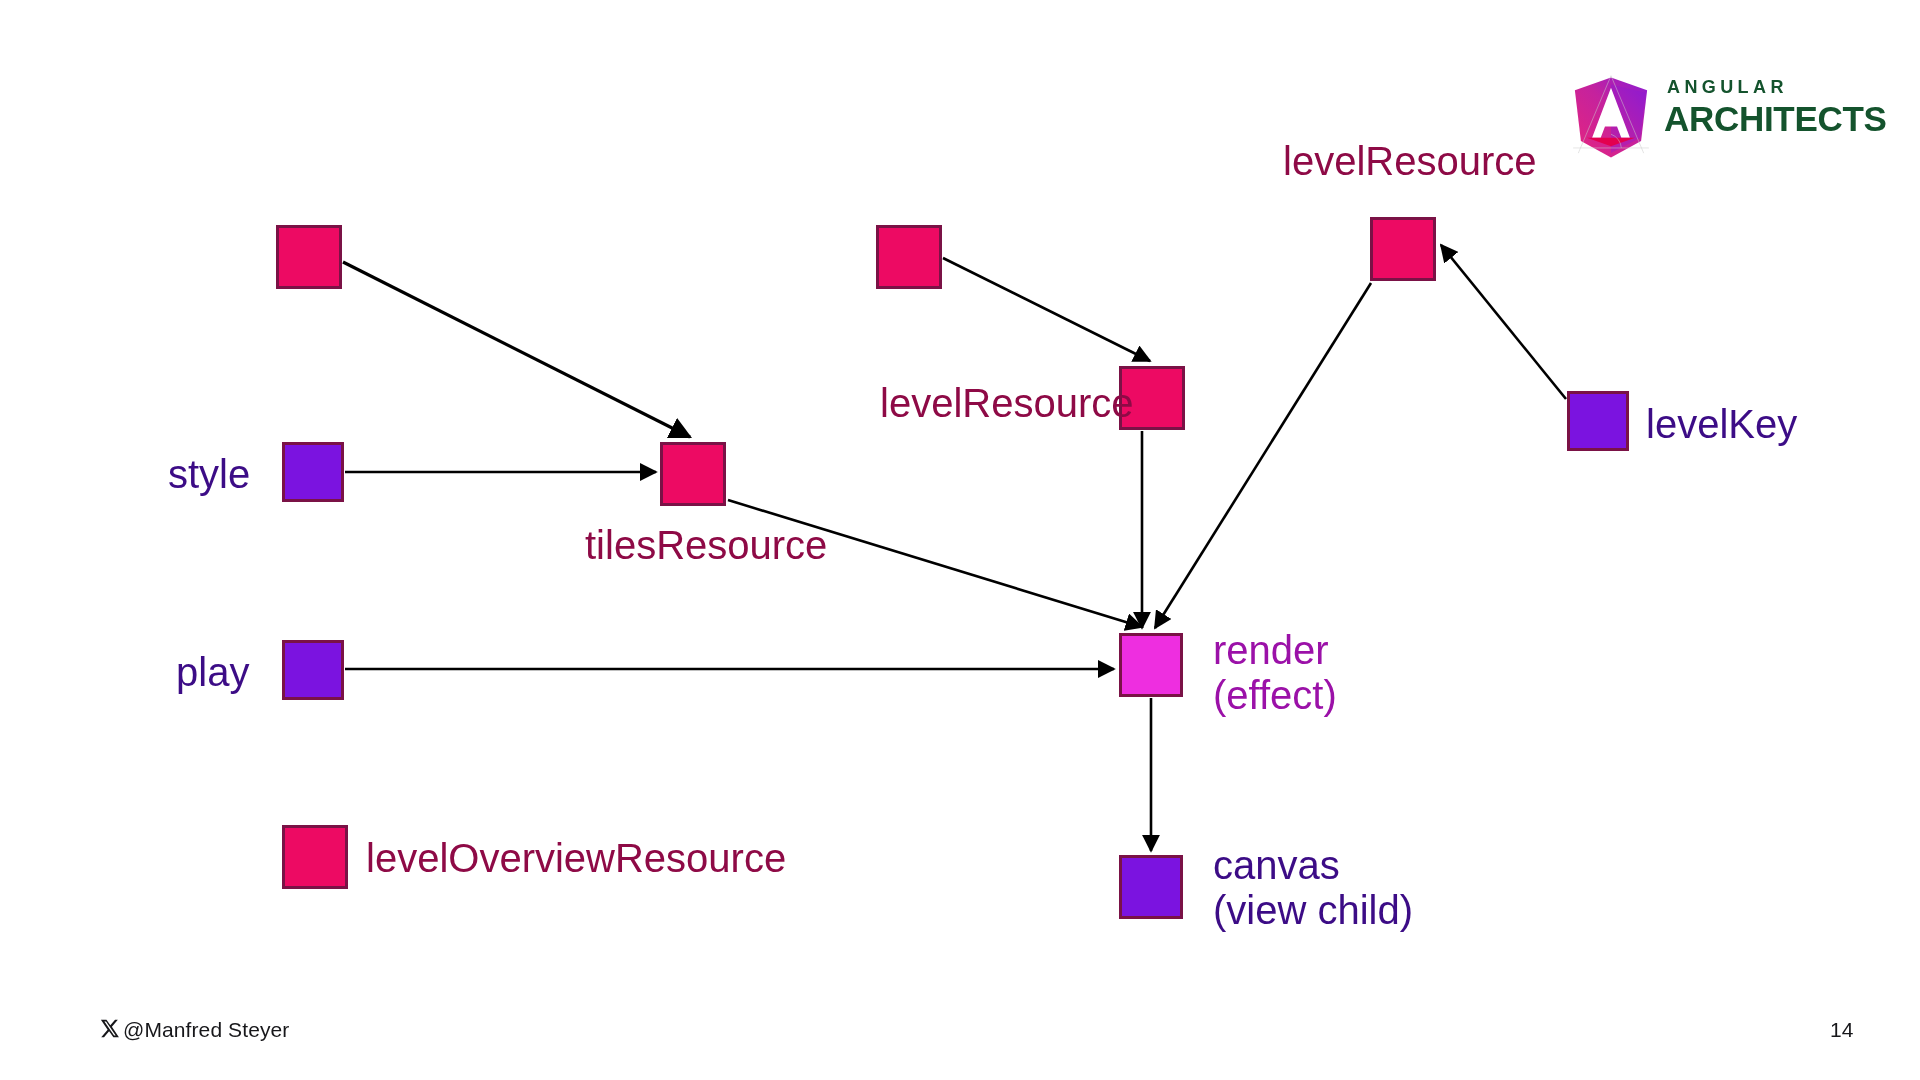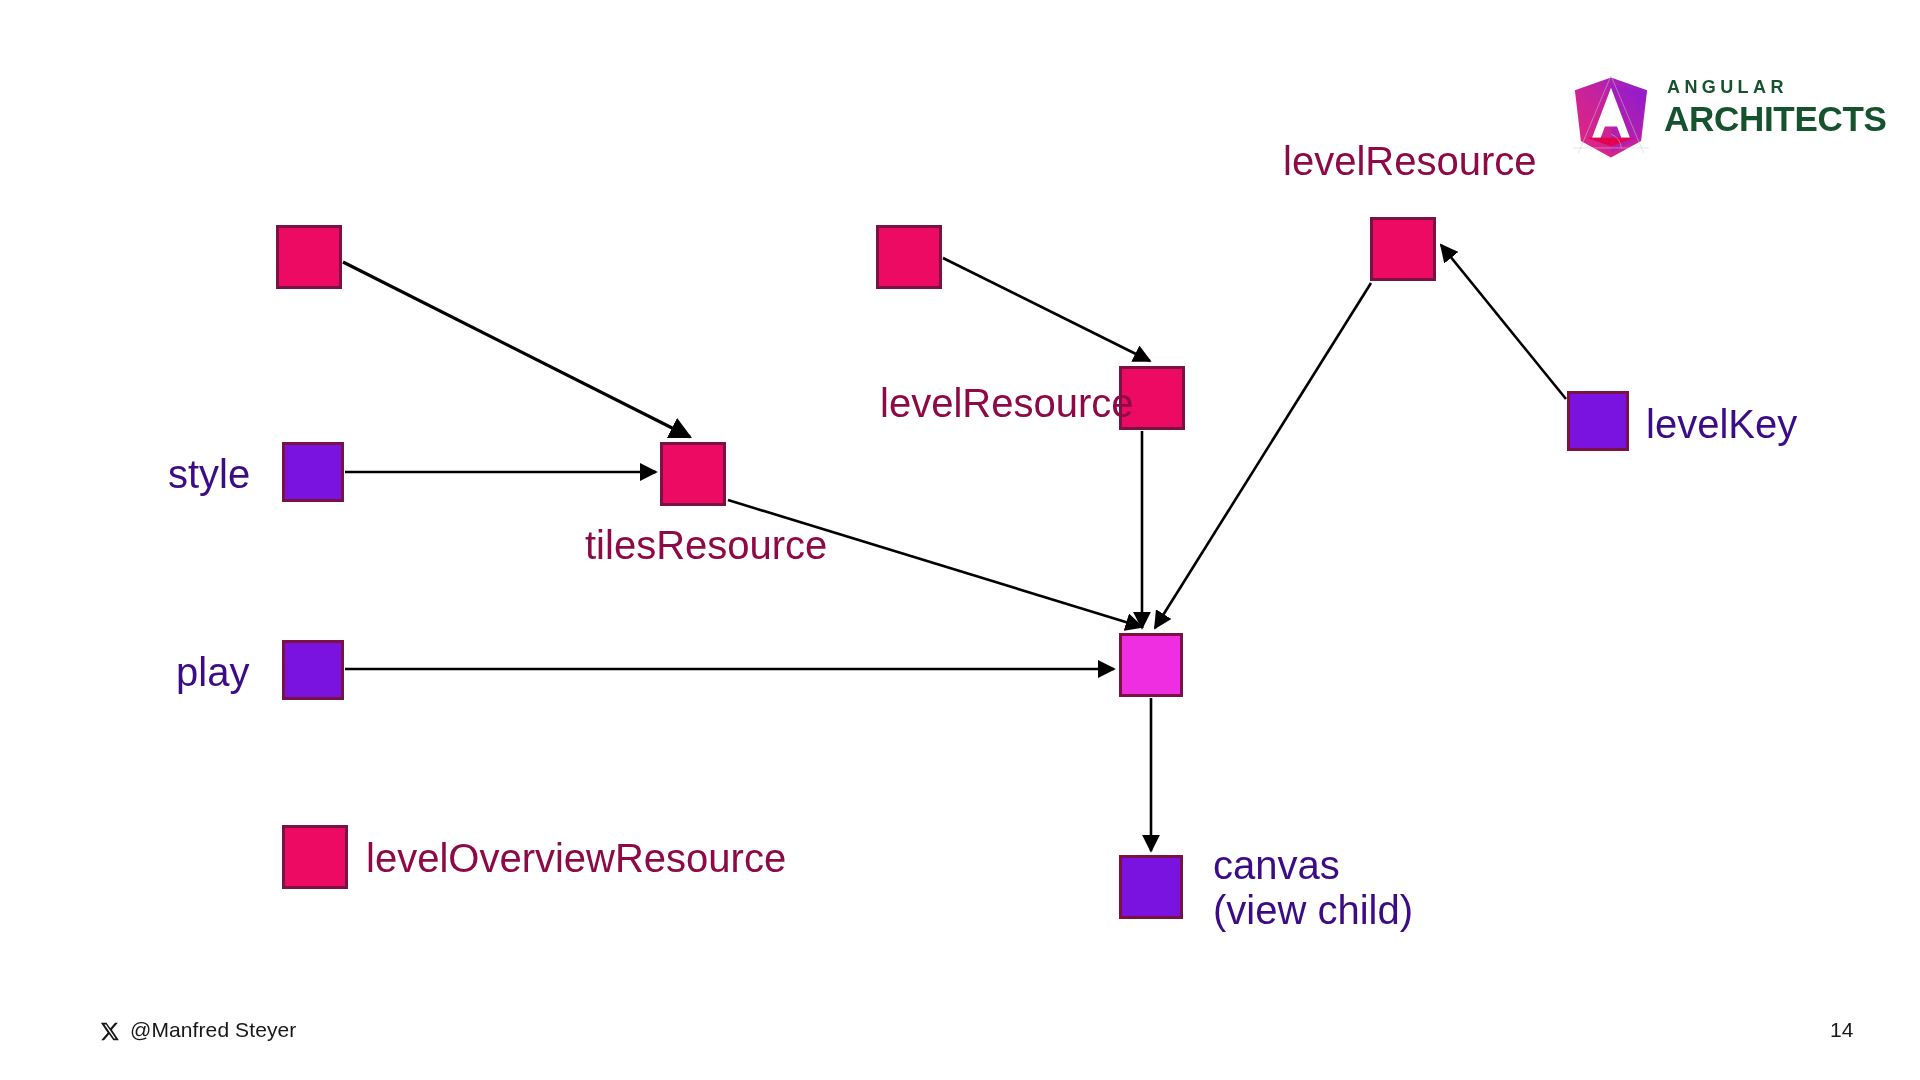--- a/index.html
+++ b/index.html
@@ -95,22 +95,22 @@
     line-height: 1.05;
     margin-top: 5px;
   }
 
   
   #footer-handle {
     position: absolute;
     left: 100px;
     top: 1018px;
     display: flex;
-    align-items: flex-end;
-    gap: 9px;
+    align-items: flex-start;
+    gap: 2px;
   }
   #footer-handle .x-logo {
     width: 21px;
     height: 21px;
     display: block;
   }
   #footer-handle .handle-text {
     font-size: 21px;
     color: #17171a;
     letter-spacing: 0.1px;
@@ -172,20 +172,22 @@
   <div class="label lbl-40 purple-text" style="left:168px; top:452px;">style</div>
 
   <div class="label lbl-40 crimson-text" style="left:585px; top:523px;">tilesResource</div>
 
   <div class="label lbl-40 crimson-text" style="left:880px; top:381px;">levelResource</div>
 
   <div class="label lbl-40 purple-text" style="left:1646px; top:402px;">levelKey</div>
 
   <div class="label lbl-40 purple-text" style="left:176px; top:650px;">play</div>
 
+  <div class="label lbl-40 magenta-text" style="left:1213px; top:628px;">render
+(effect)</div>
 
   <div class="label lbl-40 crimson-text" style="left:366px; top:836px;">levelOverviewResource</div>
 
   <div class="label lbl-40 purple-text" style="left:1213px; top:843px;">canvas
 (view child)</div>
 
   <div id="logo">
     <svg class="shield" viewBox="0 0 100 100" xmlns="http://www.w3.org/2000/svg">
       <polygon points="50,4 92,19 85,78 50,97 15,78 8,19" fill="url(#shieldGrad)"></polygon>
       <polygon points="50,4 92,19 85,78 50,97 15,78 8,19" fill="none" stroke="#E3004F" stroke-width="0"></polygon>

